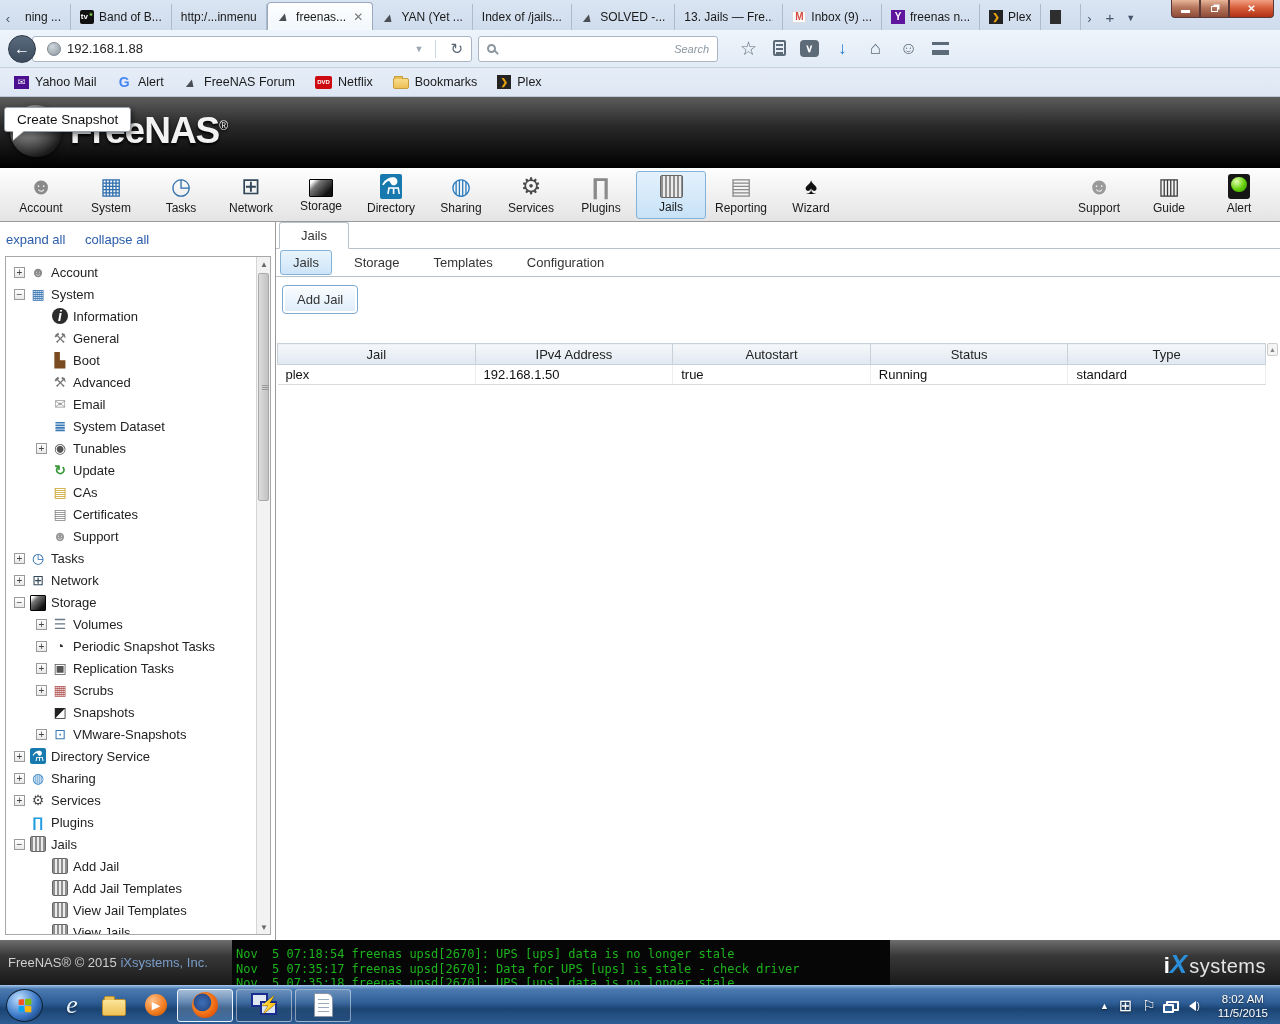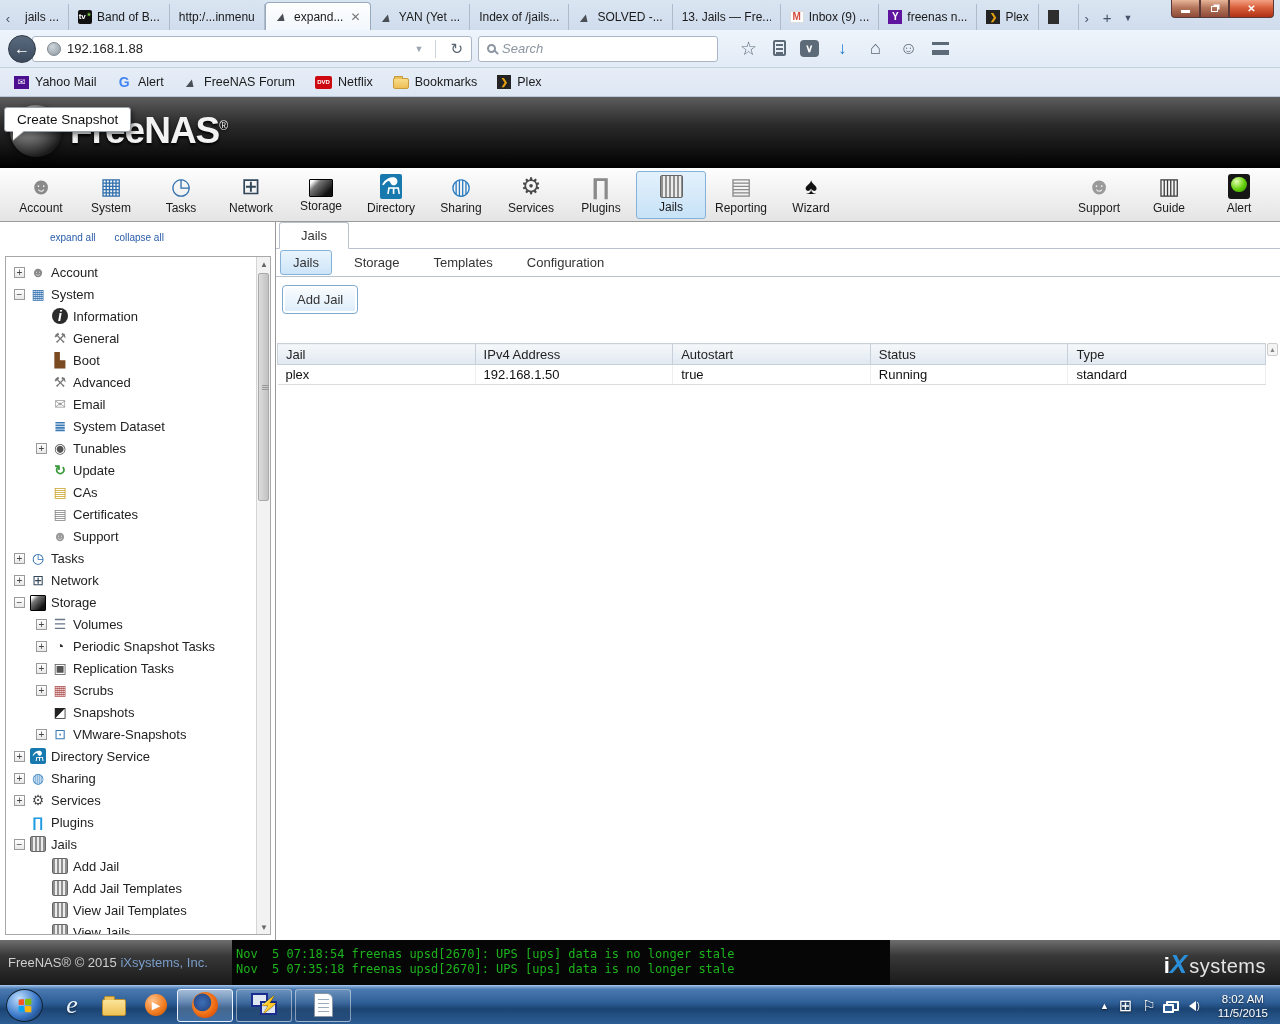--- a/index.html
+++ b/index.html
@@ -38,21 +38,21 @@
   #urlbar { display:flex; align-items:center; height:26px; flex:0 0 440px; background:#fff; border:1px solid #aab6c5;
             border-radius:3px; margin-left:-10px; padding-left:14px; gap:6px; }
   #urlbar input { border:none; outline:none; flex:1; font-size:13px; color:#222; font-family:inherit; background:transparent; }
   .globe { width:14px; height:14px; border-radius:50%; background:radial-gradient(circle at 35% 30%,#cfd6dd,#8d979f); border:1px solid #7d8790; }
   .url-dd { color:#9aa5b1; font-size:9px; padding:0 6px; cursor:pointer; }
   .url-sep { width:1px; height:18px; background:#ccd4dd; }
   .reload { color:#5a6673; font-size:15px; padding:0 8px; cursor:pointer; }
   #searchbox { display:flex; align-items:center; height:26px; flex:0 0 240px; background:#fff; border:1px solid #aab6c5; border-radius:3px; padding:0 8px; gap:6px; }
   .lens { width:9px; height:9px; border:2px solid #8a95a0; border-radius:50%; position:relative; flex:none; }
   .lens::after { content:''; position:absolute; width:6px; height:2px; background:#8a95a0; transform:rotate(45deg); right:-5px; bottom:-2px; }
-  #searchbox input { border:none; outline:none; flex:1; font-size:13px; font-style:italic; color:#555; font-family:inherit; background:transparent; }
+  #searchbox input { border:none; outline:none; flex:1; font-size:11px; font-style:italic; color:#555; font-family:inherit; background:transparent;text-align:right; }
   #searchbox input::placeholder { color:#8a95a0; font-style:italic; }
   #nav-actions { display:flex; align-items:center; gap:14px; margin-left:14px; color:#5d6a77; }
   .act { cursor:pointer; display:flex; align-items:center; justify-content:center; }
   .ic-star-icon { font-size:19px; color:#5d6a77; }
   .ic-clipboard-icon { width:13px; height:16px; border:2px solid #5d6a77; border-radius:2px; position:relative; }
   .ic-clipboard-icon::before { content:''; position:absolute; left:1px; top:2px; width:7px; height:1.5px; background:#5d6a77; box-shadow:0 4px 0 #5d6a77, 0 8px 0 #5d6a77; }
   .ic-pocket-icon { width:19px; height:17px; background:#5d6a77; border-radius:4px; color:#fff; font-size:11px; font-weight:bold; }
   .ic-download-icon { font-size:17px; color:#1877cc; font-weight:bold; }
   .ic-home-icon { font-size:18px; }
   .ic-smiley-icon { font-size:17px; }
@@ -129,21 +129,21 @@
   .ic-volumes-icon { color:#6a7a88; }
   .ic-periodic-snapshot-icon { color:#333; }
   .ic-replication-icon { color:#555; }
   .ic-scrubs-icon { color:#b05050; }
   .ic-snapshots-icon { color:#222; }
   .ic-vmware-snapshots-icon { color:#3a7ab5; }
 
   
   #fn-body { display:flex; height:718px; }
   #sidebar { width:276px; flex:none; border-right:1px solid #9a9a9a; position:relative; background:#fff; }
-  #side-links { padding:10px 0 6px 6px; font-size:10px;margin-left:44px; }
+  #side-links { padding:10px 0 6px 6px; font-size:13px; }
   #side-links a { color:#2a5caa; text-decoration:none; margin-right:16px; cursor:pointer; }
   #treepanel { position:absolute; left:5px; right:4px; top:34px; bottom:5px; border:1px solid #a8a8a8; background:#fff; overflow:hidden; }
   #tree { position:absolute; left:0; top:4px; right:15px; }
   .trow { height:22px; display:flex; align-items:center; gap:5px; font-size:13px; color:#222; cursor:pointer; white-space:nowrap; }
   .exp { width:11px; height:11px; border:1px solid #9a9a9a; background:linear-gradient(#fff,#e8e8e8); font-size:10px; line-height:9px;
          text-align:center; color:#444; flex:none; display:flex; align-items:center; justify-content:center; }
   .exp-sp { width:11px; flex:none; }
   .trow .ic { font-size:14px; width:16px; height:16px; }
   
   .sb { position:absolute; right:0; top:0; bottom:0; width:14px; background:#f2f2f2; border-left:1px solid #d5d5d5; }
@@ -156,21 +156,21 @@
   #pagetab-row { height:27px; border-bottom:1px solid #b7c2cc; padding-left:3px; display:flex; align-items:flex-end; }
   #pagetab { height:27px; min-width:70px; display:flex; align-items:center; justify-content:center; font-size:13px; color:#333;
              background:#fff; border:1px solid #b7c2cc; border-bottom:1px solid #fff; border-radius:3px 3px 0 0; margin-bottom:-1px; cursor:pointer; }
   #subtab-row { height:28px; border-bottom:1px solid #b7c2cc; display:flex; align-items:center; gap:10px; padding-left:4px; font-size:13px; color:#333; }
   .subtab { padding:4px 12px; cursor:pointer; }
   .subtab.selected { background:linear-gradient(#e9f4fd,#cde5f8); border:1px solid #85b2d8; border-radius:3px; }
   #addjail { margin:8px 0 0 6px; font-size:13px; color:#333; padding:6px 14px; cursor:pointer;
              background:linear-gradient(#fbfdff,#dcecfa); border:1px solid #7fa9cf; border-radius:4px; box-shadow:0 0 0 2px #fff inset; }
   #jail-table-wrap { position:absolute; left:1px; right:14px; top:121px; }
   table { width:100%; border-collapse:collapse; font-size:13px; }
-  th { text-align:left; font-weight:normal; color:#222; background:linear-gradient(#f5f8fb,#e1e8f0);
+  th { text-align:center; font-weight:normal; color:#222; background:linear-gradient(#f5f8fb,#e1e8f0);
        border:1px solid #c8d0da; border-left:none; padding:2px 8px; height:21px; }
   th:first-child { border-left:1px solid #c8d0da; }
   td { border-bottom:1px solid #dcdcdc; padding:2px 8px; height:20px; color:#111; border-right:1px solid #eee; }
   .tbl-sb { position:absolute; right:2px; top:121px; width:11px; height:42px; }
   .tbl-sb .arr { font-size:7px; color:#888; text-align:center; border:1px solid #ccc; background:#f4f4f4; height:13px; line-height:12px; border-radius:2px; cursor:pointer; }
 
   
   #fn-footer { height:45px; background:linear-gradient(#6e6e6e,#383838 35%,#191919); display:flex; position:relative; }
   #copyright { width:232px; flex:none; display:flex; align-items:center; padding-left:8px; font-size:13px; color:#cfcfcf; white-space:pre; }
   #copyright a { color:#7a9cc8; text-decoration:none; cursor:pointer; }
@@ -218,32 +218,32 @@
 </style>
 </head>
 <body>
 
 <div id="screen">
 
   <div id="tabstrip">
     <span class="tabscroll">‹</span>
     <div id="tabs">
         <div class="tab partial">
-          <span class="tab-label">jails ...</span>
+          <span class="tab-label">ning ...</span>
         </div>
         <div class="tab">
           <span class="ic ic-tv-icon">tv</span>
           <span class="tab-label">Band of B...</span>
         </div>
         <div class="tab">
           <span class="tab-label">http:/...inmenu</span>
         </div>
         <div class="tab active">
           <span class="ic ic-freenas-shark-icon">▲</span>
-          <span class="tab-label">expand...</span>
+          <span class="tab-label">freenas...</span>
           <span class="tab-close">✕</span>
         </div>
         <div class="tab">
           <span class="ic ic-freenas-shark-icon">▲</span>
           <span class="tab-label">YAN (Yet ...</span>
         </div>
         <div class="tab">
           <span class="tab-label">Index of /jails...</span>
         </div>
         <div class="tab">
@@ -626,20 +626,21 @@
         <div class="tbl-sb">
             <div class="arr">▲</div>
           </div>
       </div>
     </div>
 
     <div id="fn-footer">
       <div id="copyright"><span>FreeNAS® © 2015 </span><a>iXsystems, Inc.</a></div>
       <div id="console">
           <div>Nov  5 07:18:54 freenas upsd[2670]: UPS [ups] data is no longer stale</div>
+          <div>Nov  5 07:35:17 freenas upsd[2670]: Data for UPS [ups] is stale - check driver</div>
           <div>Nov  5 07:35:18 freenas upsd[2670]: UPS [ups] data is no longer stale</div>
         </div>
       <div id="ixlogo">
         <span class="i">i</span>
           <span class="x">X</span>
           <span class="t">systems</span>
       </div>
     </div>
   </div>
 

